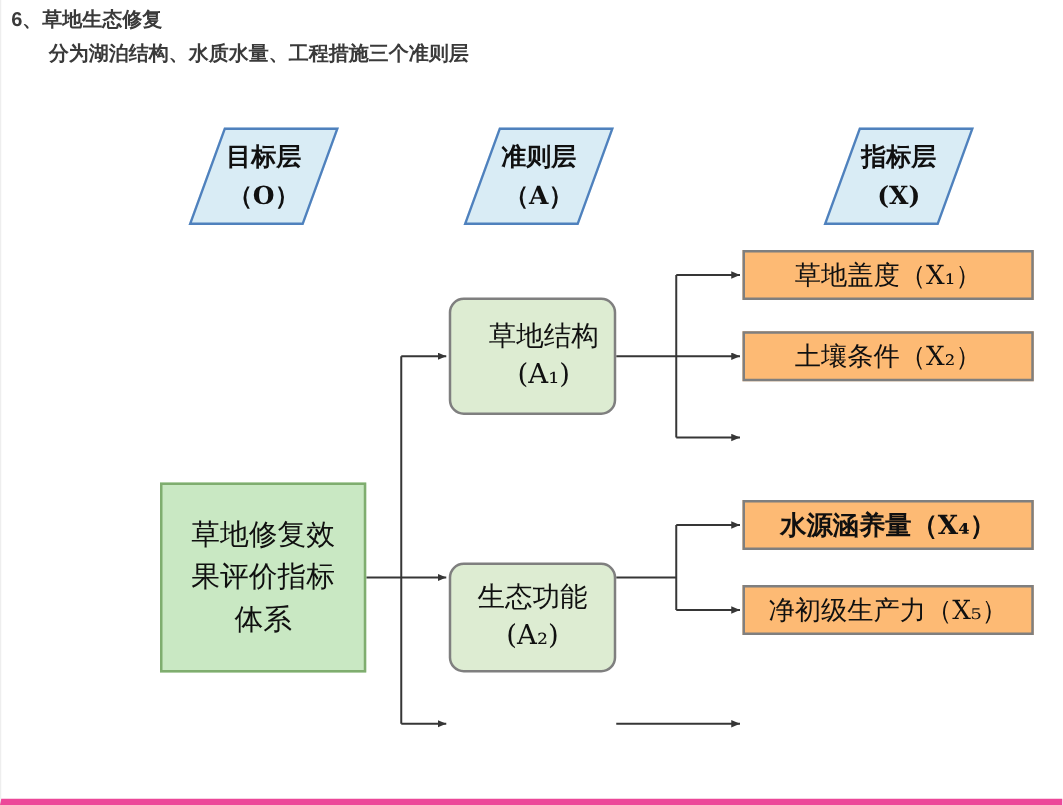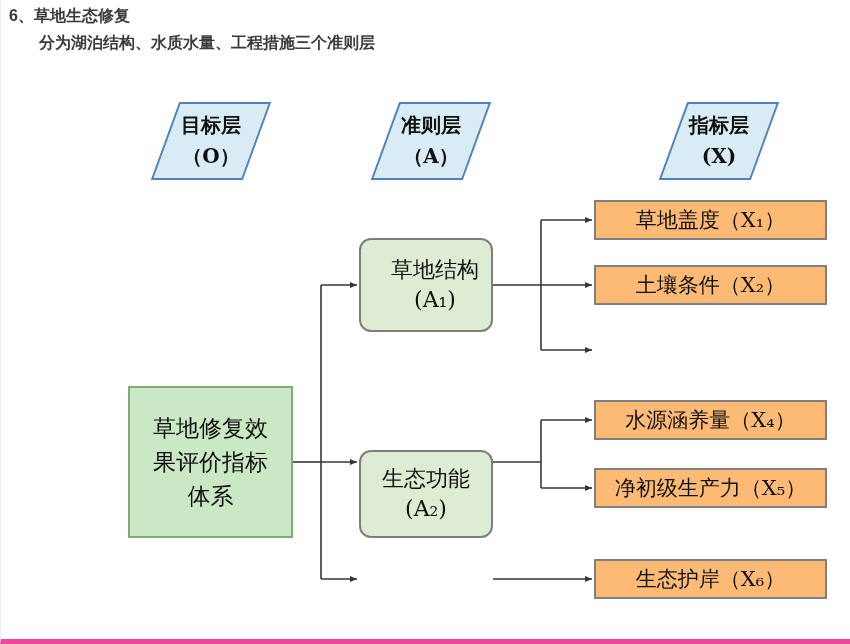--- a/index.html
+++ b/index.html
@@ -80,21 +80,21 @@
     border: 2px solid #7f7f7f;
     box-sizing: border-box;
     display: flex; align-items: center; justify-content: center;
     font-family: "DejaVu Serif", serif;
     font-size: 21px; color: #101010;
     white-space: nowrap;
   }
   .ind-x1 { top: 200px; }
   .ind-x2 { top: 265px; }
   .ind-x3 { top: 330px; }
-  .ind-x4 { top: 400px; }
+  .ind-x4 { top: 400px; font-weight: bold; }
   .ind-x5 { top: 468px; }
   .ind-x6 { top: 559px; }
 </style>
 </head>
 <body>
 
 <div class="page">
   <div class="title">6、草地生态修复</div>
   <div class="subtitle">分为湖泊结构、水质水量、工程措施三个准则层</div>
 
@@ -148,15 +148,14 @@
 
     <div class="criteria-box criteria-a1">草地结构
 (A₁)</div>
     <div class="criteria-box criteria-a2">生态功能
 (A₂)</div>
 
     <div class="indicator-box ind-x1">草地盖度（X₁）</div>
     <div class="indicator-box ind-x2">土壤条件（X₂）</div>
     <div class="indicator-box ind-x4">水源涵养量（X₄）</div>
     <div class="indicator-box ind-x5">净初级生产力（X₅）</div>
-    <div class="indicator-box ind-x6">生态护岸（X₆）</div>
   </div>
 </div>
 
 </body></html>

